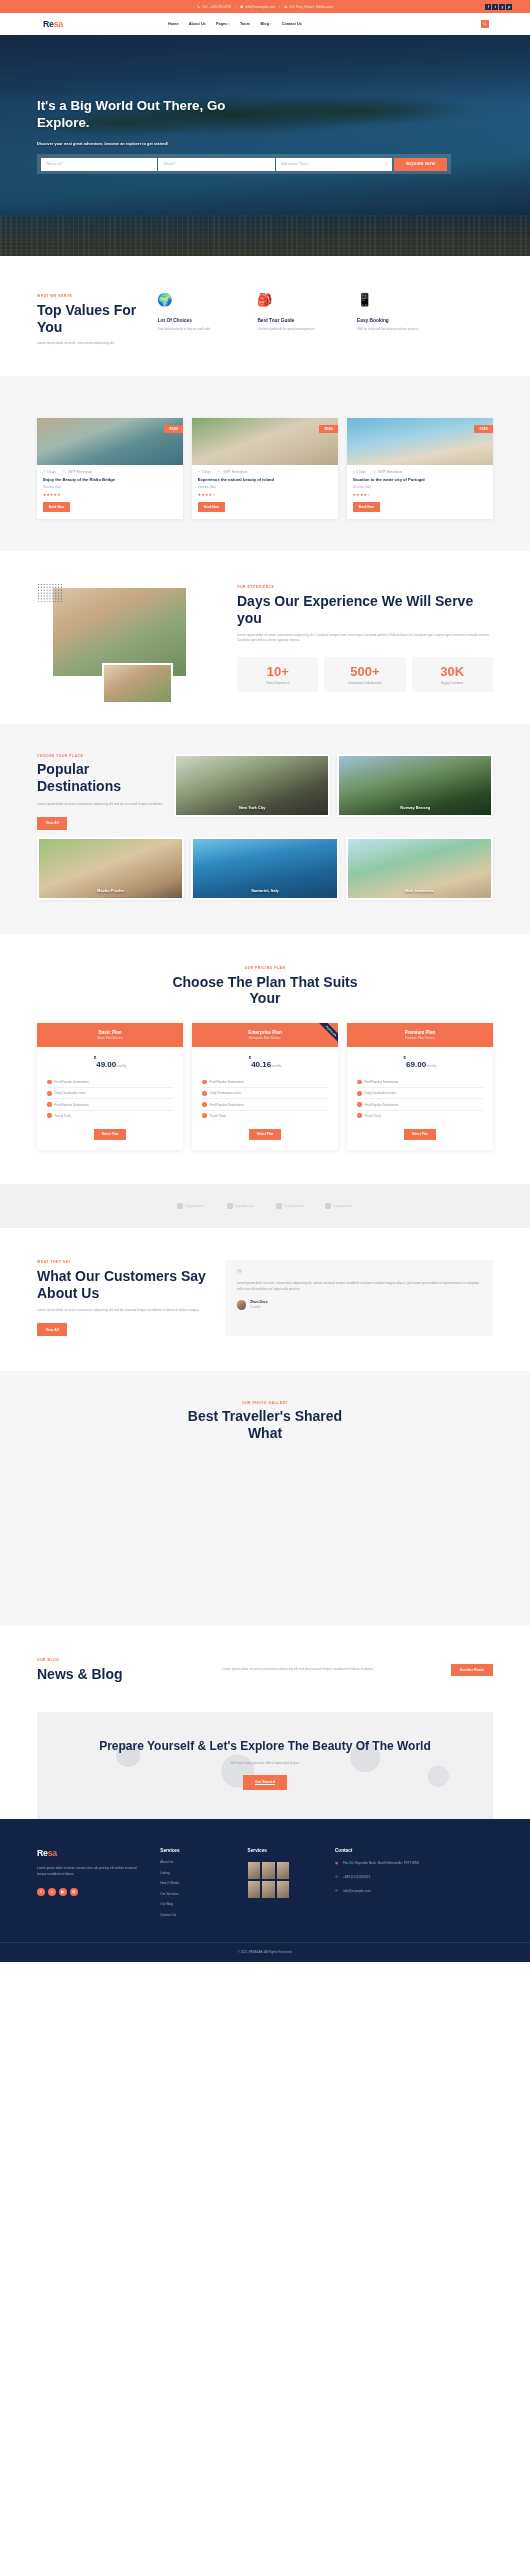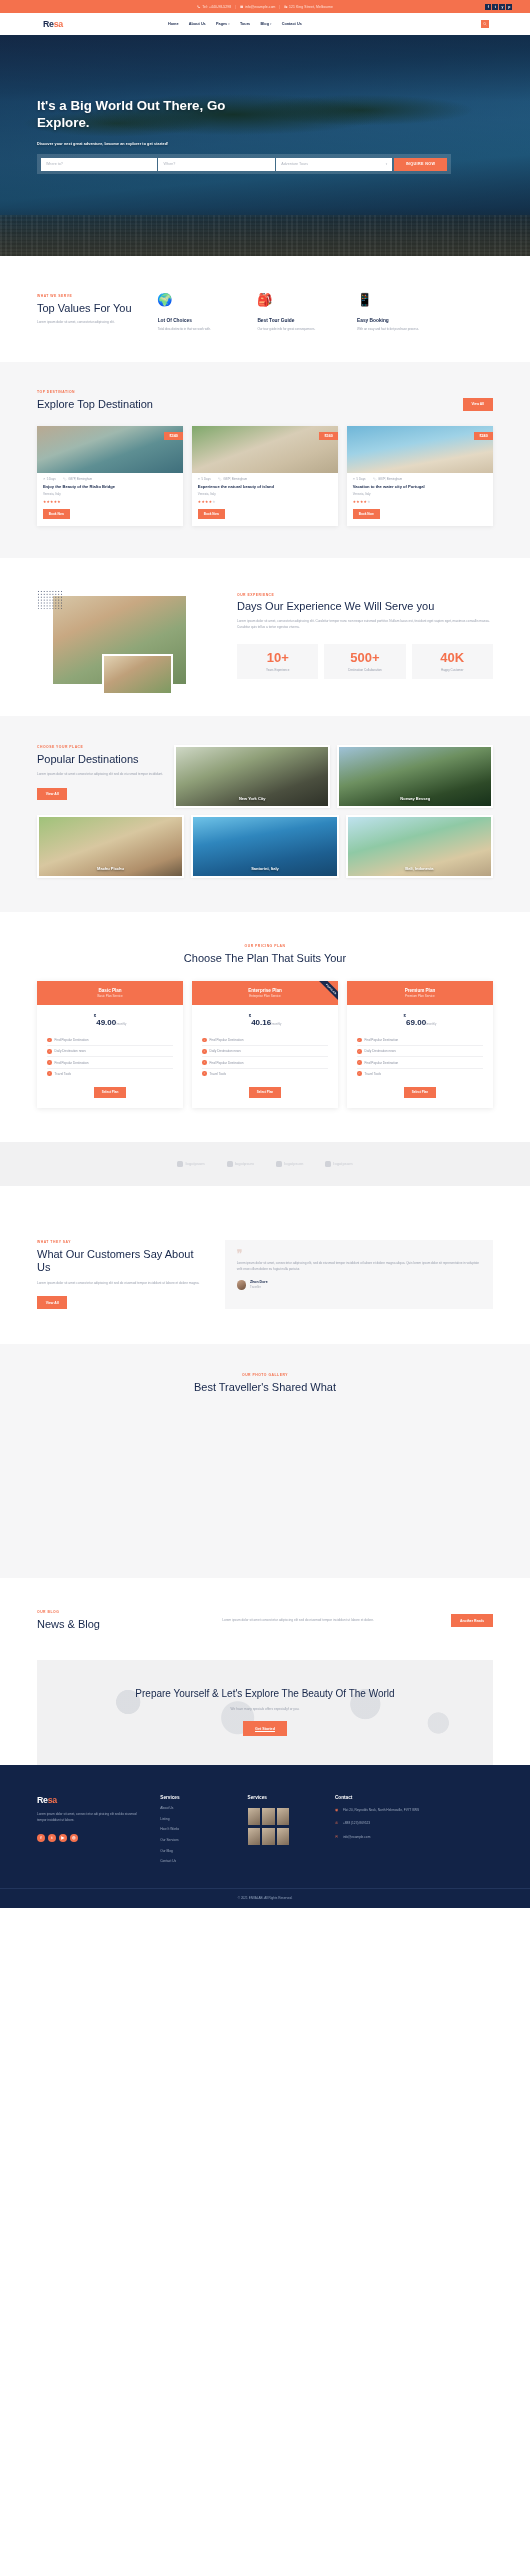--- a/index.html
+++ b/index.html
@@ -46,21 +46,21 @@
   .hero-c { position:relative; z-index:3; padding-top:63px; }
   .hero h1 { font-size:13.3px; font-weight:bold; color:#fff; line-height:1.24; max-width:243px; text-shadow:0 0.7px 2.9px rgba(0,0,0,.35); }
   .hero p.sub { font-size:3.7px; color:#ffffff; font-weight:bold; margin-top:10.3px; letter-spacing:0.1px; text-shadow:0 0.7px 2.2px rgba(0,0,0,.4); }
   .searchform { margin-top:8.8px; background:rgba(255,255,255,.16); padding:3.7px; display:flex; gap:1.5px; width:414px; }
   .sf-field { flex:1; background:#fff; height:12.5px; display:flex; align-items:center; padding:0 5.2px; font-size:3.7px; color:#aeb3bd; justify-content:space-between; }
   .sf-field .dd { font-size:2.9px; color:#b9bdc6; }
   .sf-btn { background:#f4714d; color:#fff; font-size:3.7px; font-weight:bold; letter-spacing:0.4px; padding:0 11.8px; height:12.5px; display:flex; align-items:center; justify-content:center; border:0; font-family:inherit; }
 
   
   .kicker { font-size:3.4px; color:#f4714d; font-weight:bold; letter-spacing:0.5px; text-transform:uppercase; }
-  h2.sec { font-size:11px; font-weight:normal; line-height:1.2; margin-top:3.7px; color:#16264a; }
+  h2.sec { font-size:14px; font-weight:bold; line-height:1.2; margin-top:3.7px; color:#16264a; }
   .lorem { font-size:3.2px; color:#9aa0ae; line-height:1.75; }
   .btn-o { display:inline-flex; align-items:center; justify-content:center; background:#f4714d; color:#fff; font-size:3.4px; font-weight:bold; padding:4.4px 8.8px; border:0; font-family:inherit; }
 
   
   .values { padding:38px 0 29.4px; }
   .values-row { display:flex; align-items:flex-start; gap:17.7px; }
   .values-head { width:103px; }
   .vcard { width:82px; }
   .vicon { width:16px; height:19px; font-size:12.5px; line-height:1; }
   .vcard h3 { font-size:4.8px; font-weight:bold; margin-top:5.2px; color:#16264a; }
@@ -132,21 +132,21 @@
   .plan-btn { display:block; margin:8px auto 10.3px; background:#f4714d; color:#fff; font-size:3.1px; font-weight:bold; padding:3.7px 8px; width:max-content; }
 
   
   .brands { background:#f1f1f2; padding:19px 0; display:flex; justify-content:center; gap:22px; }
   .brand { display:flex; align-items:center; gap:2.2px; opacity:.32; }
   .brand .m { width:5.9px; height:5.9px; background:#8d93a2; border-radius:1.5px; }
   .brand span { font-size:3.8px; font-weight:bold; color:#8d93a2; }
 
   
   .testi { padding:32px 0 35px; }
-  .testi-row { display:flex; gap:19px;margin-top:22px; }
+  .testi-row { display:flex; gap:19px; }
   .testi-left { width:169px; }
   .tcard { flex:1; background:#f6f6f7; padding:10.3px 11.8px; position:relative; }
   .quote { font-size:10.3px; color:#e8d5cf; font-weight:bold; line-height:.6; }
   .tcard p { font-size:3.1px; color:#9aa0ae; line-height:1.85; margin-top:4.4px; }
   .tauthor { display:flex; align-items:center; gap:3.7px; margin-top:7.4px; }
   .tav { width:9.6px; height:9.6px; border-radius:50%; background:linear-gradient(150deg,#caa489,#6d4f3c); }
   .tauthor b { font-size:3.5px; color:#16264a; display:block; }
   .tauthor span { font-size:2.8px; color:#a3a8b4; display:block; margin-top:0.7px; }
 
   
@@ -159,21 +159,21 @@
   .blog-row { display:flex; justify-content:space-between; align-items:center; gap:16px; }
   .blog-left { width:140px; }
 
   
   .cta { background:#f1f1f2; margin:0 auto 0; width:456px; padding:26.5px 0 29.4px; text-align:center; position:relative; overflow:hidden; }
   .cta:before { content:""; position:absolute; inset:0;
     background-image:radial-gradient(circle at 20% 40%, rgba(180,186,196,.35) 0 11.8px, transparent 12.5px),
      radial-gradient(circle at 44% 55%, rgba(180,186,196,.3) 0 16px, transparent 17px),
      radial-gradient(circle at 72% 42%, rgba(180,186,196,.32) 0 14.7px, transparent 15.5px),
      radial-gradient(circle at 88% 60%, rgba(180,186,196,.28) 0 10.3px, transparent 11px); }
-  .cta h2 { position:relative; font-size:10px; font-weight:normal; line-height:1.35; color:#16264a; }
+  .cta h2 { position:relative; font-size:12px; font-weight:bold; line-height:1.35; color:#16264a; }
   .cta p { position:relative; font-size:3.2px; color:#9aa0ae; margin-top:6.6px; }
   .cta a.g { position:relative; display:inline-block; background:#f4714d; color:#fff; font-size:3.7px; font-weight:bold; padding:5.2px 12.5px; margin-top:10.3px; }
 
   
   .footer { background:#122347; padding:29.4px 0 0; }
   .f-row { display:flex; gap:13.3px; }
   .f-brand { width:110px; }
   .f-logo { font-size:8.8px; font-weight:bold; letter-spacing:-0.3px; }
   .f-logo .a { color:#fff; } .f-logo .b { color:#f4714d; }
   .f-brand p { font-size:3.1px; color:#9aa7bd; line-height:1.85; margin-top:7.4px; }
@@ -299,27 +299,20 @@
     <div class="vcard">
       <div class="vicon">📱</div>
       <h3>Easy Booking</h3>
       <p>With an easy and fast ticket purchase process.</p>
     </div>
   </div>
 </div>
 
 <div class="dest">
   <div class="wrap">
-    <div class="dest-top">
-      <div>
-        <div class="kicker">TOP DESTINATION</div>
-        <h2 class="sec">Explore Top Destination</h2>
-      </div>
-      <button class="btn-o">View All</button>
-    </div>
     <div class="cards">
 
       <div class="card">
         <div class="card-img ci1">
           <div class="price">$340</div>
         </div>
         <div class="card-meta">
           <span>⏱ <span>5 Days</span></span>
           <span>🏷 <span>G87P, Birmingham</span></span>
         </div>
@@ -381,21 +374,21 @@
       <div class="stats">
         <div class="stat">
           <b>10+</b>
           <span>Years Experience</span>
         </div>
         <div class="stat">
           <b>500+</b>
           <span>Destination Collabaration</span>
         </div>
         <div class="stat">
-          <b>40K</b>
+          <b>30K</b>
           <span>Happy Customer</span>
         </div>
       </div>
     </div>
   </div>
 </div>
 
 <div class="pop">
   <div class="wrap">
     <div class="pop-grid">

